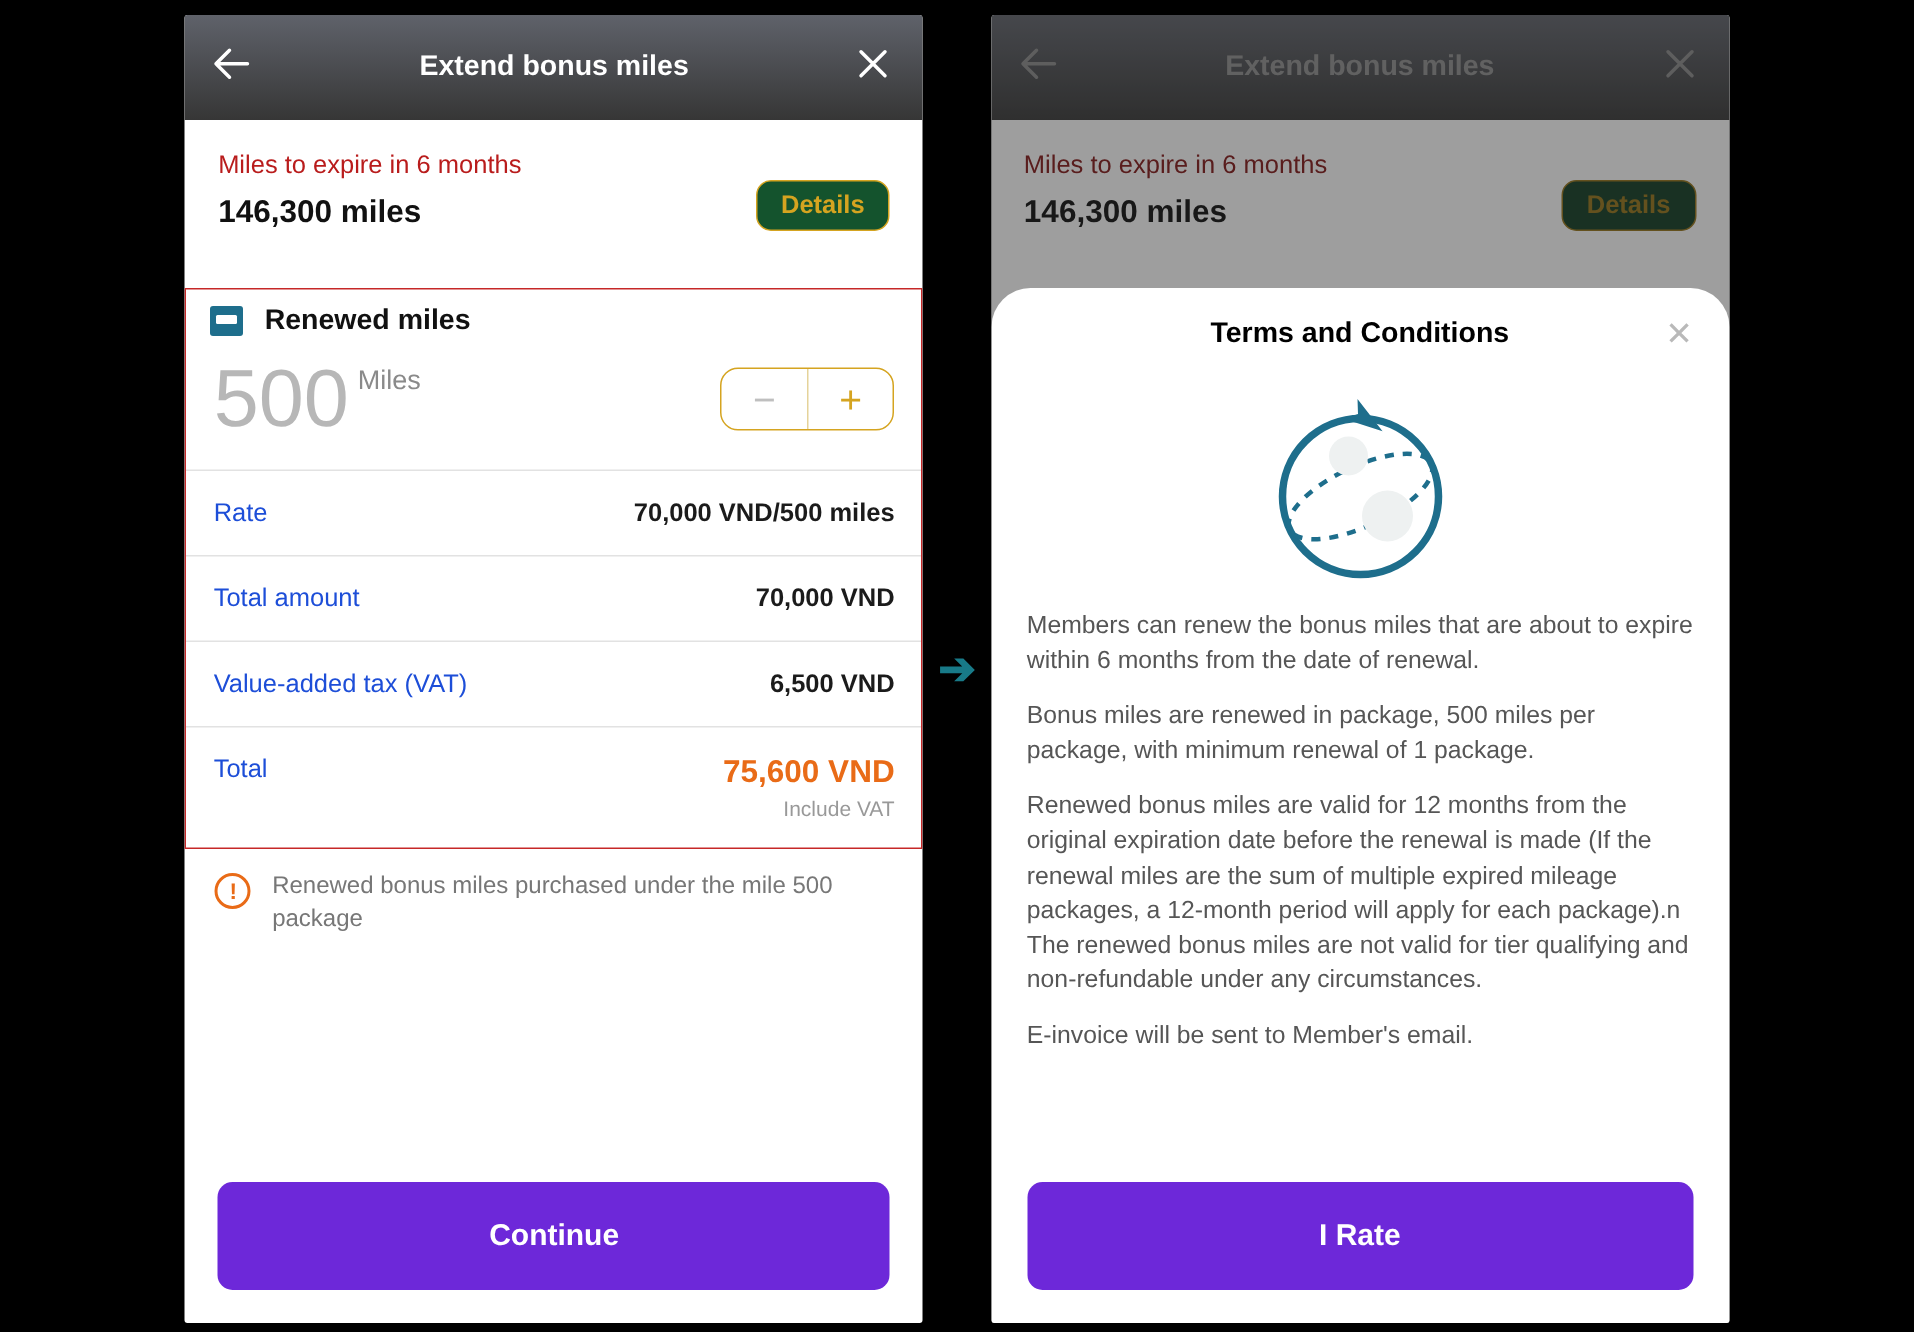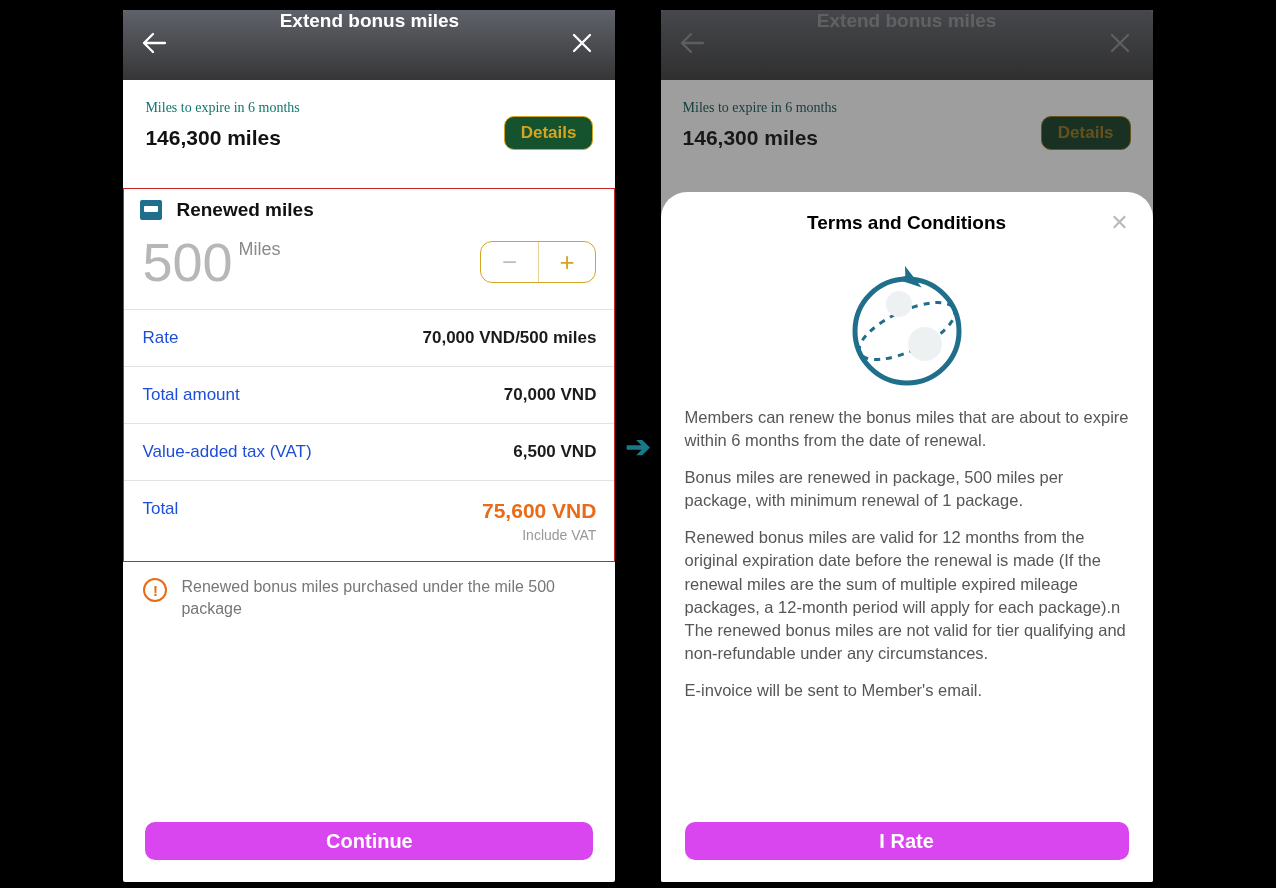--- a/index.html
+++ b/index.html
@@ -23,20 +23,21 @@
       height: 872px;
       background: #fff;
       position: relative;
       overflow: hidden;
       border-radius: 2px;
     }
     .header {
       height: 70px;
       background: linear-gradient(180deg, #5f626a 0%, #363636 100%);
       display: flex;
+      align-items: center;
       justify-content: center;
       position: relative;
       color: #fff;
     }
     .header-back {
       position: absolute;
       left: 18px;
       top: 50%;
       transform: translateY(-50%);
       cursor: pointer;
@@ -52,25 +53,24 @@
       font-size: 19px;
       font-weight: 700;
     }
     .summary {
       padding: 20px 22px 18px 22px;
       display: flex;
       align-items: flex-end;
       justify-content: space-between;
     }
     .summary-left .subhead {
-      color: #0f766e;
-      font-size: 14px;
+      color: #b91c1c;
+      font-size: 17px;
       font-weight: 500;
       margin-bottom: 10px;
-      font-family: Liberation Serif, serif;
     }
     .summary-left .bigval {
       color: #111;
       font-size: 21px;
       font-weight: 700;
     }
     .details-btn {
       border: 1.5px solid #d5a420;
       color: #d5a420;
       font-size: 17px;
@@ -210,22 +210,22 @@
     .check-label {
       font-size: 18px;
       color: #333;
     }
 
     .primary-btn {
       position: absolute;
       bottom: 22px;
       left: 22px;
       right: 22px;
-      height: 38px;
-      background: #d946ef;
+      height: 72px;
+      background: #6d28d9;
       color: #fff;
       border: none;
       border-radius: 10px;
       font-size: 20px;
       font-weight: 700;
       cursor: pointer;
     }
 
     
     .dim {

